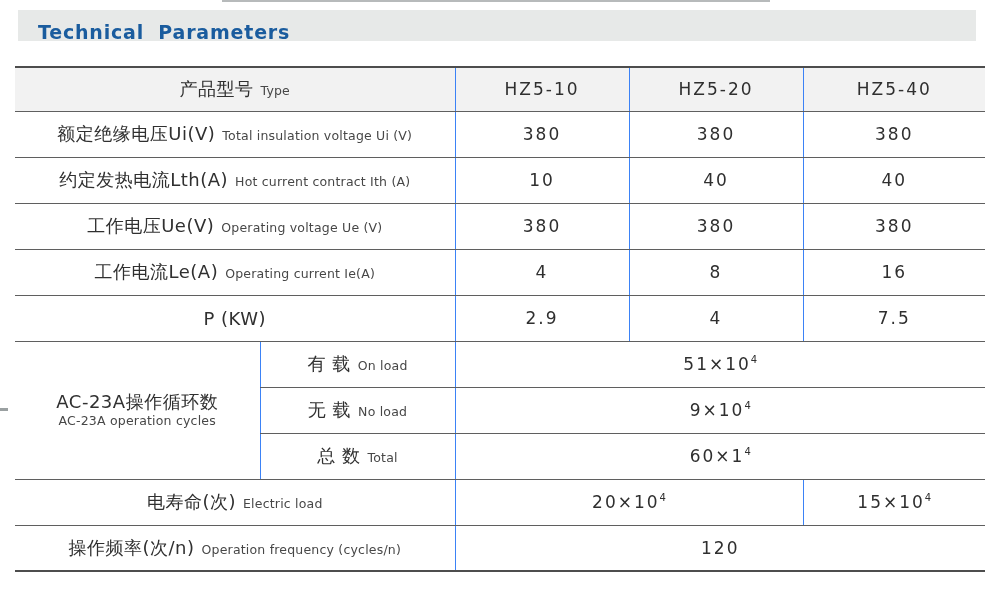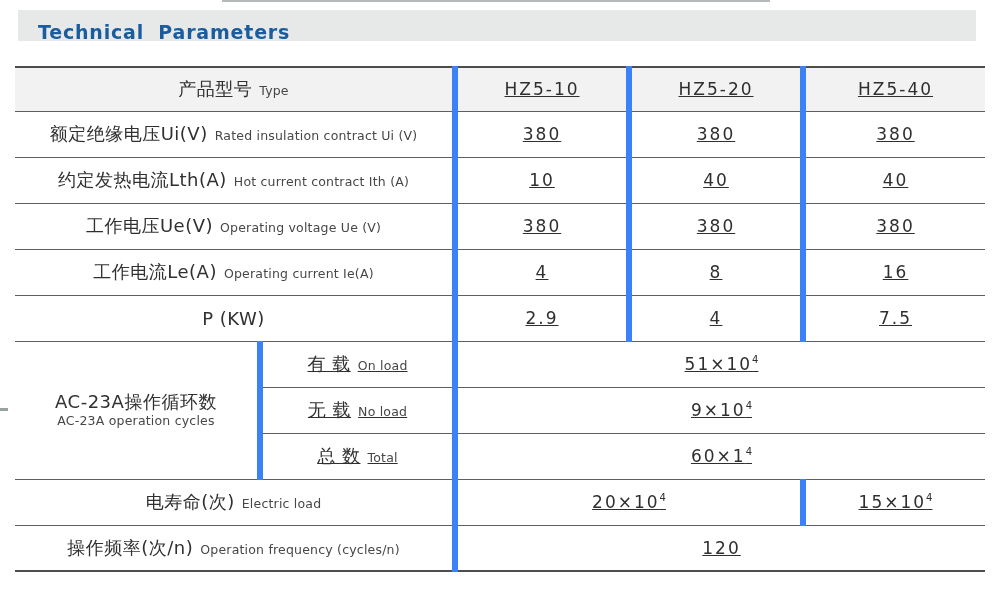--- a/index.html
+++ b/index.html
@@ -34,21 +34,21 @@
     border-top:2px solid #4d4d4d;border-bottom:2px solid #4d4d4d;
   }
   table.params td{
     border-bottom:1px solid #5f5f5f;
     text-align:center;vertical-align:middle;
     padding:0 4px;overflow:hidden;
   }
   tr.hdr{height:44px;}
   tr.r{height:46px;}
   tr.hdr td{background:#f2f2f2;margin-top:44px;}
-  .vl{border-left:6px solid #3b82f6;text-decoration:underline;}
+  .vl{border-left:1px solid #3b82f6;}
   .zh{font-size:18px;color:#303030;letter-spacing:0.5px;}
   .en{font-size:12.5px;color:#474747;margin-left:7px;letter-spacing:0.2px;}
   .val{font-size:17px;color:#2f2f2f;letter-spacing:2px;margin-left:40px;}
   .model{font-size:17px;color:#2f2f2f;letter-spacing:2px;}
   .pow{font-size:10px;vertical-align:super;letter-spacing:0;}
   .grouplbl .zh{display:block;line-height:22px;}
   .grouplbl .en{display:block;margin-left:0;line-height:16px;}
 </style>
 </head>
 <body>
@@ -74,21 +74,21 @@
     <td colspan="2">
       <span class="zh">产品型号</span><span class="en">Type</span>
     </td>
     <td class="vl model">HZ5-10</td>
     <td class="vl model">HZ5-20</td>
     <td class="vl model">HZ5-40</td>
   </tr>
 
   <tr class="r">
     <td colspan="2">
-      <span class="zh">额定绝缘电压Ui(V)</span><span class="en">Rated insulation contract Ui (V)</span>
+      <span class="zh">额定绝缘电压Ui(V)</span><span class="en">Total insulation voltage Ui (V)</span>
     </td>
     <td class="vl val">380</td>
     <td class="vl val">380</td>
     <td class="vl val">380</td>
   </tr>
 
   <tr class="r">
     <td colspan="2">
       <span class="zh">约定发热电流Lth(A)</span><span class="en">Hot current contract Ith (A)</span>
     </td>

